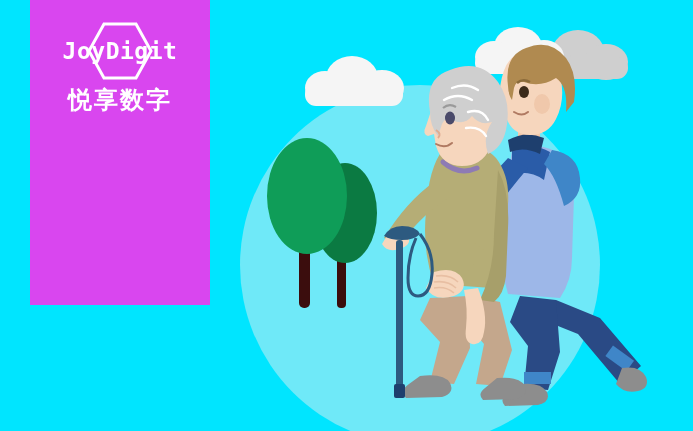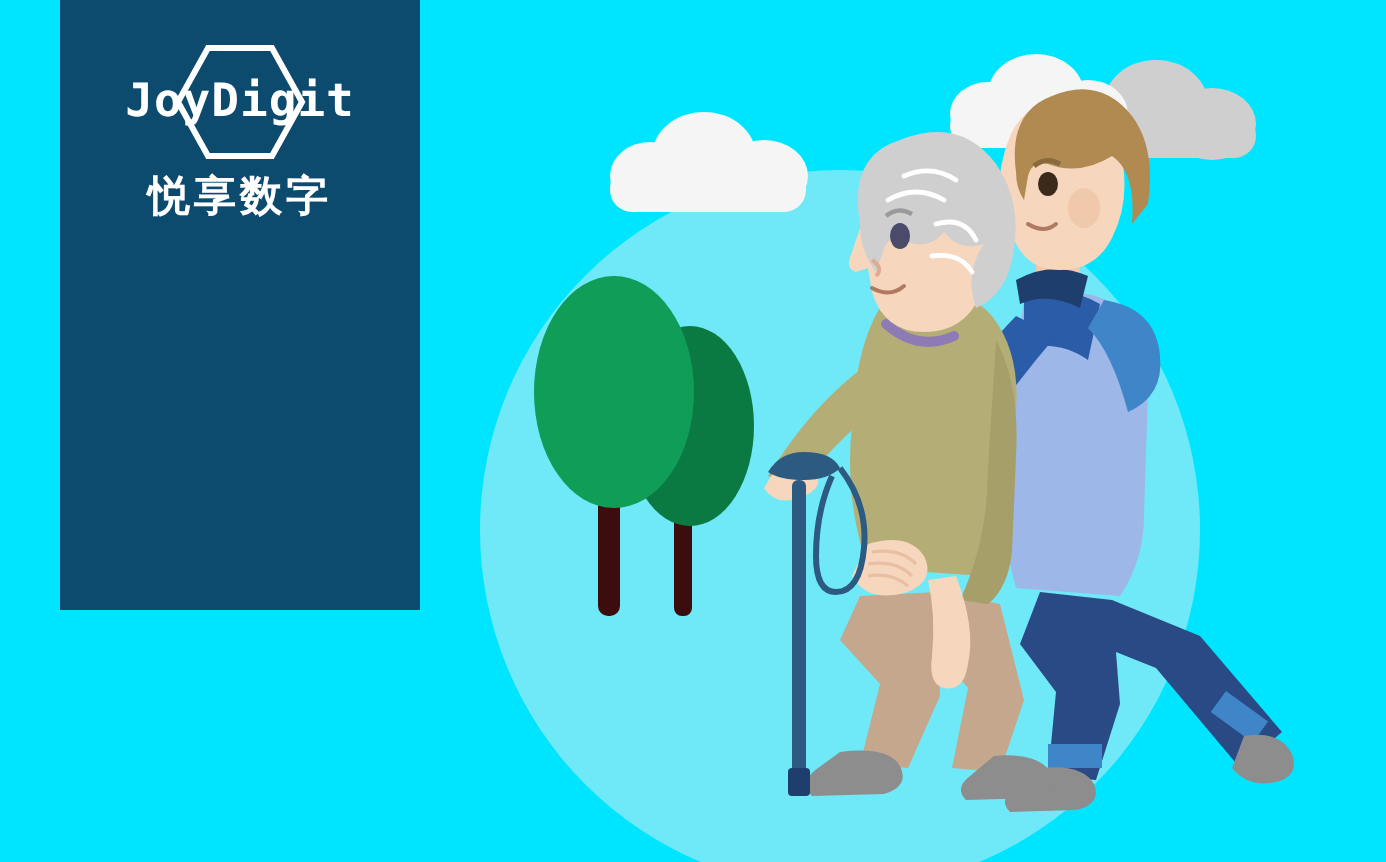--- a/index.html
+++ b/index.html
@@ -9,36 +9,36 @@
     background:#00e5ff;
     font-family:"Liberation Sans","DejaVu Sans",sans-serif;
     position:relative;
   }
   #stage{position:absolute;inset:0;width:693px;height:431px;}
   #stage svg{display:block;width:693px;height:431px;}
 
   
   .panel{
     position:absolute;left:30px;top:0;width:180px;height:305px;
-    background:#0c4a6e;
+    background:#d946ef;
     box-sizing:border-box;
     display:flex;flex-direction:column;align-items:center;
     z-index:5;
   }
   .logo-wrap{position:relative;margin-top:22px;width:150px;height:58px;}
   .logo-hex{position:absolute;left:50%;top:0;transform:translateX(-50%);}
   .logo-text{
     position:absolute;left:0;top:0;width:150px;height:58px;
     display:flex;align-items:center;justify-content:center;
     color:#ffffff;font-weight:bold;font-size:23px;letter-spacing:.5px;
     font-family:"DejaVu Sans Mono","Liberation Mono",monospace;
     white-space:nowrap;
   }
   .logo-cn{
-    color:#ffffff;font-size:21px;font-weight:bold;letter-spacing:2px;
+    color:#ffffff;font-size:24px;font-weight:bold;letter-spacing:2px;
     margin-top:4px;
     font-family:"DejaVu Sans","Liberation Sans",sans-serif;
   }
   .big-title{
     margin-top:28px;
     color:#f2f5f7;
     font-size:54px;line-height:1.08;font-weight:500;
     letter-spacing:8px;
     text-align:center;
     font-family:"DejaVu Sans","Liberation Sans",sans-serif;

